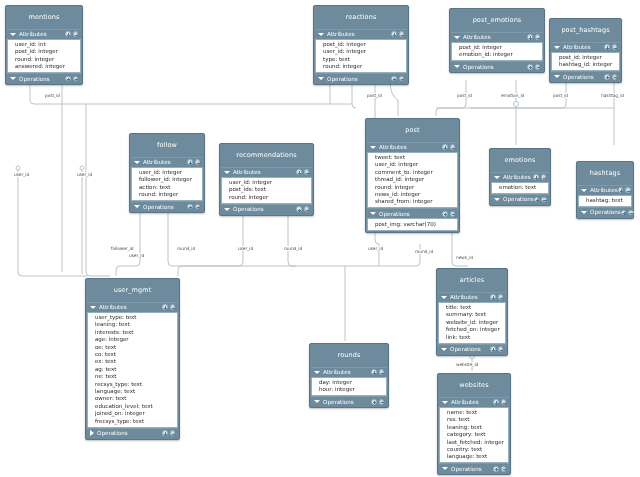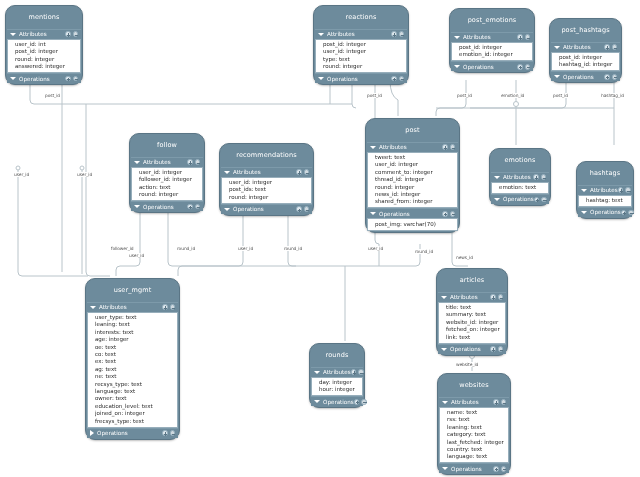--- a/index.html
+++ b/index.html
@@ -10,21 +10,21 @@
     font-family: "DejaVu Sans", "Liberation Sans", sans-serif;
     overflow: hidden;
   }
   #canvas { position: relative; width: 640px; height: 477px; background:#fff; }
   svg#edges { position:absolute; left:0; top:0; width:640px; height:477px; }
 
   .entity {
     position: absolute;
     background: #6d8b9c;
     border: 1px solid #5a7585;
-    border-radius: 10px;
+    border-radius: 2px;
     padding: 1px;
     box-shadow: 0 1px 2px rgba(0,0,0,0.25);
     z-index: 5;
   }
   .ent-title {
     color: #ffffff;
     text-align: center;
     font-size: 6.5px;
     line-height: 1;
     padding: 7px 2px 8px 2px;
@@ -205,21 +205,21 @@
         </div>
         <div class="section-bar">
           <span class="tri"></span>
           <span class="sec-label">Operations</span>
           <span class="btns">
             <span class="cbtn plus"></span>
             <span class="cbtn minus"></span>
           </span>
         </div>
       </div>
-      <div class="entity" style="left: 449px; top: 8px; width: 86px;">
+      <div class="entity" style="left: 449px; top: 8px; width: 96px;">
         <div class="ent-title">post_emotions</div>
         <div class="section-bar">
           <span class="tri"></span>
           <span class="sec-label">Attributes</span>
           <span class="btns">
             <span class="cbtn plus"></span>
             <span class="cbtn minus"></span>
           </span>
         </div>
         <div class="attr-box">
@@ -437,21 +437,21 @@
         </div>
         <div class="section-bar">
           <span class="tri"></span>
           <span class="sec-label">Operations</span>
           <span class="btns">
             <span class="cbtn plus"></span>
             <span class="cbtn minus"></span>
           </span>
         </div>
       </div>
-      <div class="entity" style="left: 309px; top: 343px; width: 56px;">
+      <div class="entity" style="left: 309px; top: 343px; width: 80px;">
         <div class="ent-title">rounds</div>
         <div class="section-bar">
           <span class="tri"></span>
           <span class="sec-label">Attributes</span>
           <span class="btns">
             <span class="cbtn plus"></span>
             <span class="cbtn minus"></span>
           </span>
         </div>
         <div class="attr-box">

